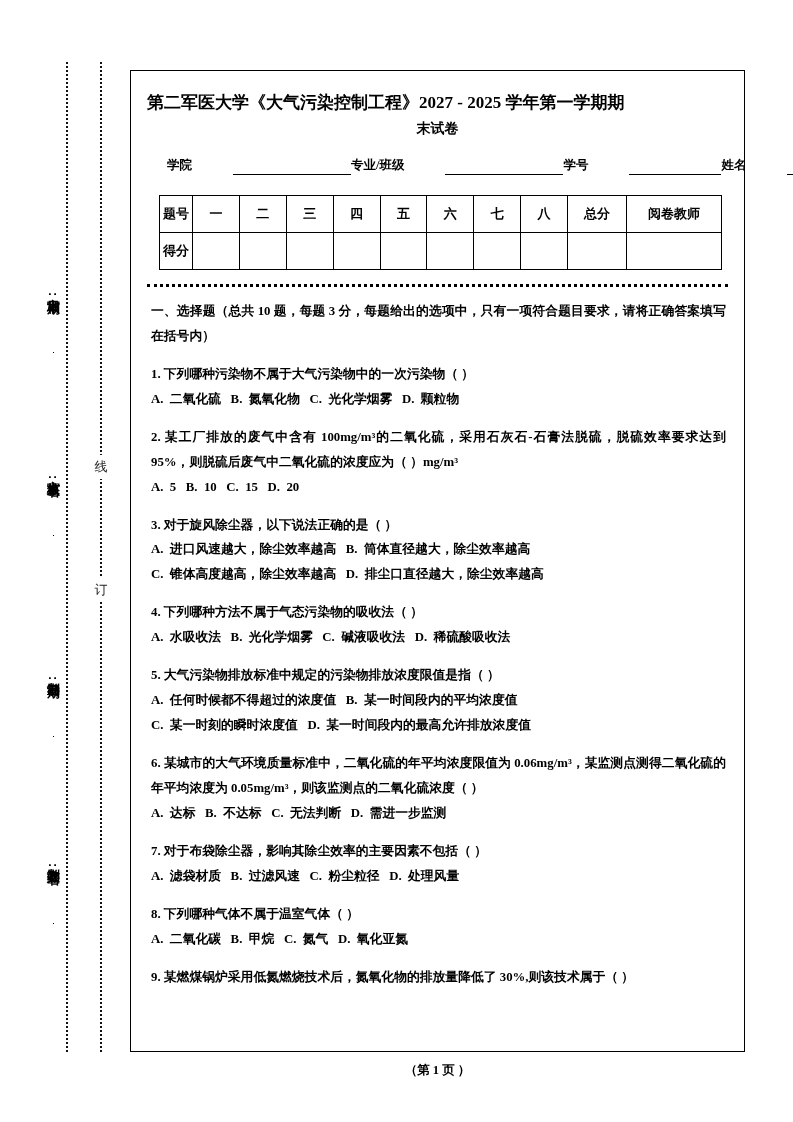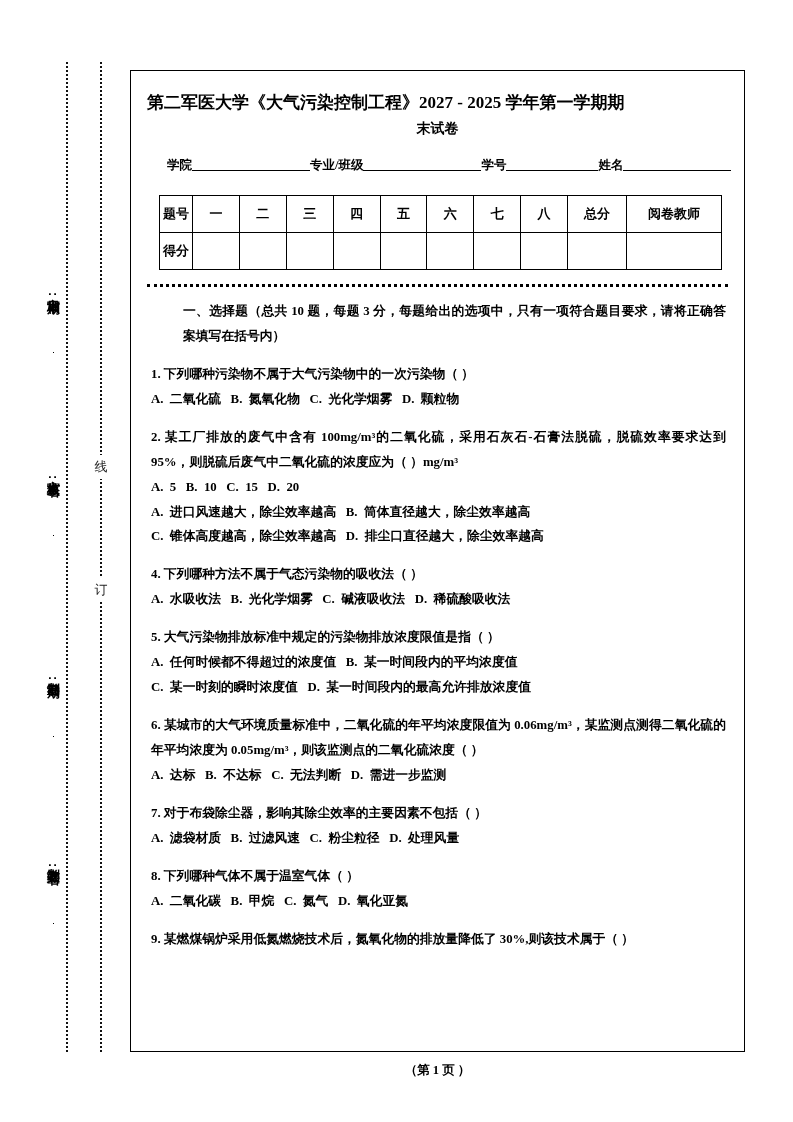--- a/index.html
+++ b/index.html
@@ -102,21 +102,23 @@
   
   .fields {
     display: flex;
     align-items: flex-end;
     margin: 16px 6px 0 22px;
     font-size: 12.5px;
     font-weight: bold;
   }
   .field {
     display: flex;
+    align-items: flex-end;
     white-space: nowrap;
+    gap: 41px;
   }
   .field-label { padding-bottom: 1px; }
   .field-rule {
     border-bottom: 1px solid #000;
     height: 13px;
   }
   .fr-0 { width: 118px; }
   .fr-1 { width: 118px; }
   .fr-2 { width: 92px; }
   .fr-3 { width: 108px; }
@@ -150,21 +152,20 @@
   
   .questions {
     margin: 12px 4px 0 6px;
   }
   .q-heading {
     font-size: 12.8px;
     font-weight: bold;
     line-height: 1.95;
     text-align: justify;
     margin-bottom: 4px;
-    margin-left: 32px;
   }
   .q-stem {
     font-size: 12.8px;
     font-weight: bold;
     line-height: 1.95;
     text-align: justify;
     margin-top: 13px;
   }
   .q-options {
     font-size: 12.8px;
@@ -266,20 +267,21 @@
 
   <div class="questions">
     <div class="q-heading">一、选择题（总共 10 题，每题 3 分，每题给出的选项中，只有一项符合题目要求，请将正确答案填写在括号内）</div>
 
     <div class="q-stem"><span>1.</span> <span>下列哪种污染物不属于大气污染物中的一次污染物（   ）</span></div>
     <div class="q-options">A.  二氧化硫   B.  氮氧化物   C.  光化学烟雾   D.  颗粒物</div>
 
     <div class="q-stem"><span>2.</span> <span>某工厂排放的废气中含有 100mg/m³的二氧化硫，采用石灰石-石膏法脱硫，脱硫效率要求达到 95%，则脱硫后废气中二氧化硫的浓度应为（   ）mg/m³</span></div>
     <div class="q-options">A.  5   B.  10   C.  15   D.  20</div>
 
+    <div class="q-stem"><span>3.</span> <span>对于旋风除尘器，以下说法正确的是（   ）</span></div>
     <div class="q-options">A.  进口风速越大，除尘效率越高   B.  筒体直径越大，除尘效率越高</div>
     <div class="q-options">C.  锥体高度越高，除尘效率越高   D.  排尘口直径越大，除尘效率越高</div>
 
     <div class="q-stem"><span>4.</span> <span>下列哪种方法不属于气态污染物的吸收法（   ）</span></div>
     <div class="q-options">A.  水吸收法   B.  光化学烟雾   C.  碱液吸收法   D.  稀硫酸吸收法</div>
 
     <div class="q-stem"><span>5.</span> <span>大气污染物排放标准中规定的污染物排放浓度限值是指（   ）</span></div>
     <div class="q-options">A.  任何时候都不得超过的浓度值   B.  某一时间段内的平均浓度值</div>
     <div class="q-options">C.  某一时刻的瞬时浓度值   D.  某一时间段内的最高允许排放浓度值</div>
 

